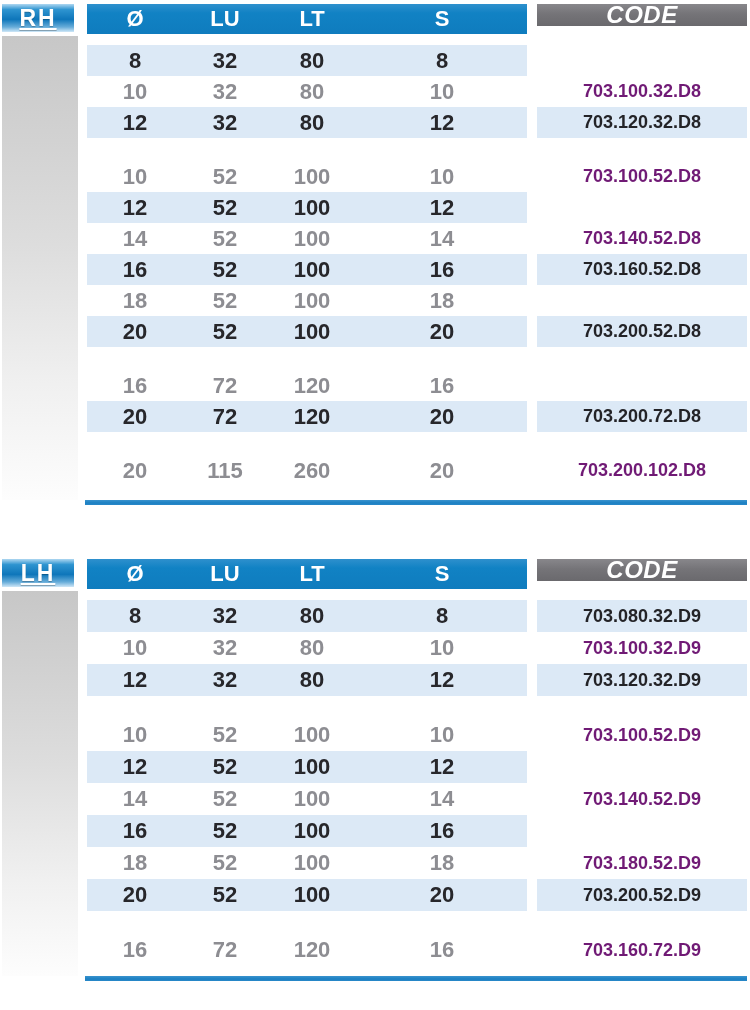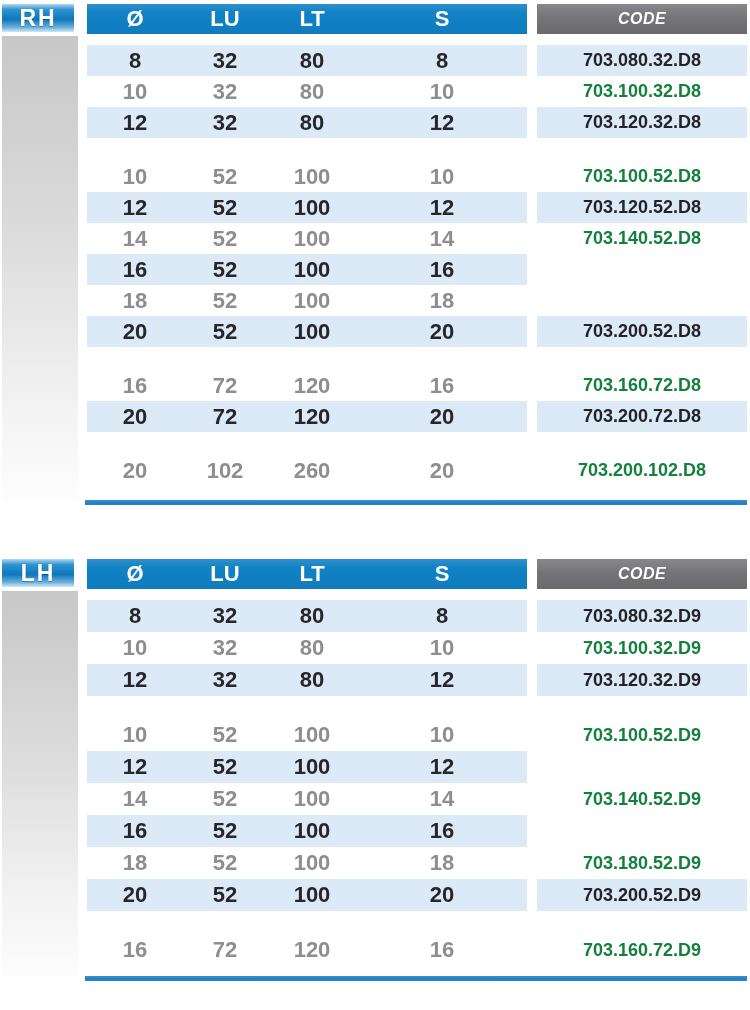--- a/index.html
+++ b/index.html
@@ -16,34 +16,35 @@
   .t-lh { margin-top:54px; }
 
   
   .thead { display:flex; height:30px; }
   .hand-badge {
     width:72px; height:28px; flex:0 0 72px;
     display:flex; align-items:center; justify-content:center;
     background:linear-gradient(180deg,#aed7f1 0%, #2e94d0 20%, #0e76ba 55%, #66acd9 82%, #cfe7f7 100%);
     color:#ffffff; font-weight:bold; font-size:23px; letter-spacing:2px;
     text-shadow:0 1px 1px rgba(0,0,0,0.25);
+    text-decoration:underline;
   }
   .head-gap1 { width:13px; flex:0 0 13px; }
   .cols-head {
     width:440px; flex:0 0 440px; height:30px;
     background:linear-gradient(180deg,#2e90cd 0%, #1182c4 30%, #0f7cbe 100%);
     display:flex; align-items:center;
     color:#ffffff; font-weight:bold; font-size:22px;
   }
   .col-gap { width:10px; flex:0 0 10px; }
   .code-head {
-    width:210px; flex:0 0 210px; height:30px;
+    width:210px; flex:0 0 210px; height:22px;
     background:linear-gradient(180deg,#88878b 0%, #757478 45%, #6a696d 100%);
     display:flex; align-items:center; justify-content:center;
-    color:#ffffff; font-weight:bold; font-style:italic; font-size:16px;
+    color:#ffffff; font-weight:bold; font-style:italic; font-size:24px;
     letter-spacing:0.5px;
   }
   .hcell { text-align:center; }
   .hc-d  { width:96px; }
   .hc-lu { width:84px; }
   .hc-lt { width:90px; }
   .hc-s  { width:170px; }
 
   
   .side-strip {
@@ -70,21 +71,21 @@
   .t-lh .row { height:32px; }
   .row.gstart { margin-top:23px; }
   .row-main {
     width:440px; flex:0 0 440px; height:100%;
     display:flex; align-items:center;
   }
   .row-gut { width:10px; flex:0 0 10px; height:100%; background:#ffffff; }
   .row-code {
     width:210px; flex:0 0 210px; height:100%;
     display:flex; align-items:center; justify-content:center;
-    font-weight:bold; font-size:18px; color:#15803d;
+    font-weight:bold; font-size:18px; color:#701a75;
   }
   .cell { text-align:center; font-weight:bold; font-size:22px; color:#8d8d92; }
   .c-d  { width:96px; }
   .c-lu { width:84px; }
   .c-lt { width:90px; }
   .c-s  { width:170px; }
   .row.hl .row-main, .row.hl .row-code { background:#dce9f6; }
   .row.hl .cell { color:#27272b; }
   .row.hl .row-code { color:#232327; }
 
@@ -124,21 +125,20 @@
 
     <div class="tbody">
         <div class="row hl">
           <div class="row-main">
             <span class="cell c-d">8</span>
             <span class="cell c-lu">32</span>
             <span class="cell c-lt">80</span>
             <span class="cell c-s">8</span>
           </div>
           <div class="row-gut"></div>
-          <div class="row-code">703.080.32.D8</div>
         </div>
         <div class="row">
           <div class="row-main">
             <span class="cell c-d">10</span>
             <span class="cell c-lu">32</span>
             <span class="cell c-lt">80</span>
             <span class="cell c-s">10</span>
           </div>
           <div class="row-gut"></div>
           <div class="row-code">703.100.32.D8</div>
@@ -164,40 +164,40 @@
           <div class="row-code">703.100.52.D8</div>
         </div>
         <div class="row hl">
           <div class="row-main">
             <span class="cell c-d">12</span>
             <span class="cell c-lu">52</span>
             <span class="cell c-lt">100</span>
             <span class="cell c-s">12</span>
           </div>
           <div class="row-gut"></div>
-          <div class="row-code">703.120.52.D8</div>
         </div>
         <div class="row">
           <div class="row-main">
             <span class="cell c-d">14</span>
             <span class="cell c-lu">52</span>
             <span class="cell c-lt">100</span>
             <span class="cell c-s">14</span>
           </div>
           <div class="row-gut"></div>
           <div class="row-code">703.140.52.D8</div>
         </div>
         <div class="row hl">
           <div class="row-main">
             <span class="cell c-d">16</span>
             <span class="cell c-lu">52</span>
             <span class="cell c-lt">100</span>
             <span class="cell c-s">16</span>
           </div>
           <div class="row-gut"></div>
+          <div class="row-code">703.160.52.D8</div>
         </div>
         <div class="row">
           <div class="row-main">
             <span class="cell c-d">18</span>
             <span class="cell c-lu">52</span>
             <span class="cell c-lt">100</span>
             <span class="cell c-s">18</span>
           </div>
           <div class="row-gut"></div>
         </div>
@@ -212,36 +212,35 @@
           <div class="row-code">703.200.52.D8</div>
         </div>
         <div class="row gstart">
           <div class="row-main">
             <span class="cell c-d">16</span>
             <span class="cell c-lu">72</span>
             <span class="cell c-lt">120</span>
             <span class="cell c-s">16</span>
           </div>
           <div class="row-gut"></div>
-          <div class="row-code">703.160.72.D8</div>
         </div>
         <div class="row hl">
           <div class="row-main">
             <span class="cell c-d">20</span>
             <span class="cell c-lu">72</span>
             <span class="cell c-lt">120</span>
             <span class="cell c-s">20</span>
           </div>
           <div class="row-gut"></div>
           <div class="row-code">703.200.72.D8</div>
         </div>
         <div class="row gstart">
           <div class="row-main">
             <span class="cell c-d">20</span>
-            <span class="cell c-lu">102</span>
+            <span class="cell c-lu">115</span>
             <span class="cell c-lt">260</span>
             <span class="cell c-s">20</span>
           </div>
           <div class="row-gut"></div>
           <div class="row-code">703.200.102.D8</div>
         </div>
       </div>
 
     <div class="bottom-rule"></div>
   </section>

